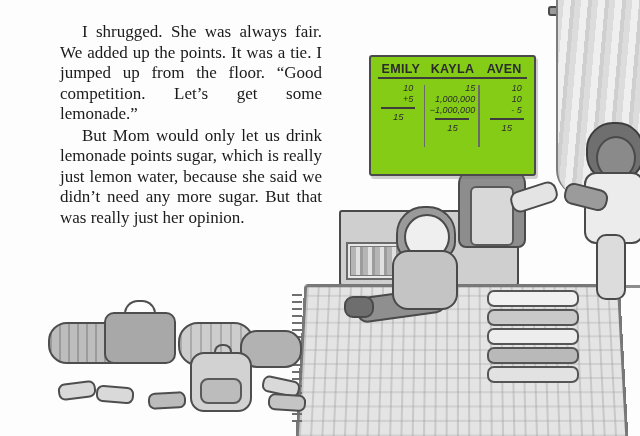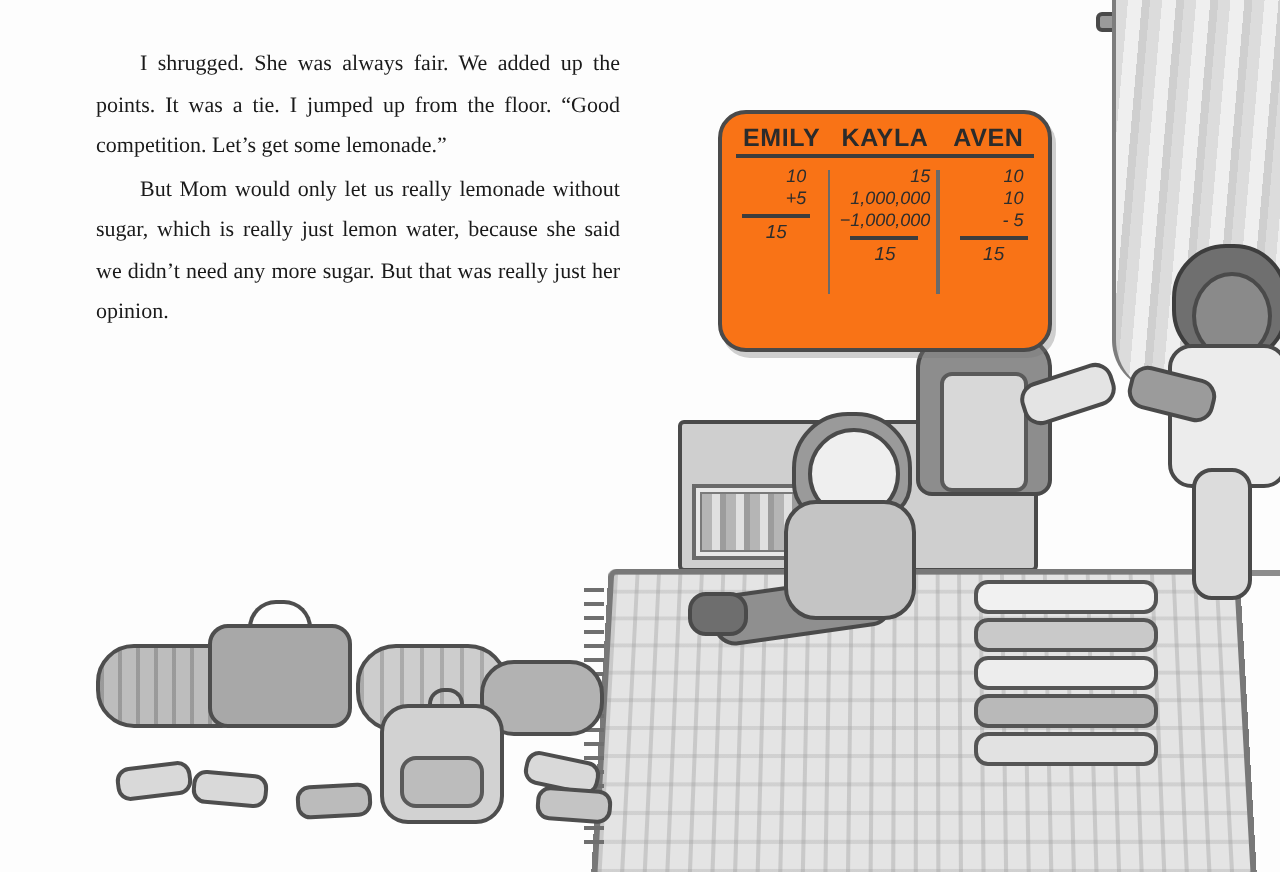--- a/index.html
+++ b/index.html
@@ -12,24 +12,24 @@
     width: 640px;
     height: 436px;
     overflow: hidden;
     background: #fdfdfd;
     font-family: "Liberation Serif", serif;
   }
 
   
   #text-column {
     position: absolute;
-    left: 48px;
+    left: 60px;
     top: 22px;
     width: 262px;
-    font-size: 11px;
+    font-size: 17px;
     line-height: 20.5px;
     color: #1a1a1a;
     text-align: justify;
   }
   #text-column p {
     margin: 0;
     text-indent: 22px;
   }
   #text-column p + p { margin-top: 1px; }
 
@@ -39,27 +39,27 @@
     left: 0;
     top: 0;
     width: 640px;
     height: 436px;
     pointer-events: none;
   }
 
   
   #whiteboard {
     position: absolute;
-    left: 359px;
+    left: 369px;
     top: 55px;
     width: 163px;
     height: 117px;
-    background: #f97316;
+    background: #84cc16;
     border: 2.5px solid #4a4a4a;
-    border-radius: 14px;
+    border-radius: 3px;
     box-shadow: 2px 3px 0 rgba(120,120,120,.35);
   }
   #wb-names {
     display: flex;
     padding: 5px 4px 0 4px;
     justify-content: space-between;
     font-family: "Liberation Sans", sans-serif;
   }
   #wb-names span {
     font-size: 12.5px;
@@ -254,21 +254,21 @@
   #g3-arm { left: 564px; top: 186px; width: 40px; height: 18px; background:#9b9b9b; border:2.5px solid #4a4a4a; border-radius: 9px; transform: rotate(14deg); }
   #g3-leg { left: 596px; top: 234px; width: 26px; height: 62px; background:#dcdcdc; border:2.5px solid #4a4a4a; border-radius: 10px; }
 </style>
 </head>
 <body>
 
 <div id="page">
 
   <div id="text-column">
     <p>I shrugged. She was always fair. We added up the points. It was a tie. I jumped up from the floor. “Good competition. Let’s get some lemonade.”</p>
-    <p>But Mom would only let us really lemonade without sugar, which is really just lemon water, because she said we didn’t need any more sugar. But that was really just her opinion.</p>
+    <p>But Mom would only let us drink lemonade points sugar, which is really just lemon water, because she said we didn’t need any more sugar. But that was really just her opinion.</p>
   </div>
 
   <div id="illustration">
 
     <div class="shape" id="curtain-rod"></div>
     <div class="shape" id="curtain"></div>
 
     <div class="shape" id="floorline"></div>
 
     <div class="shape" id="bench"></div>

